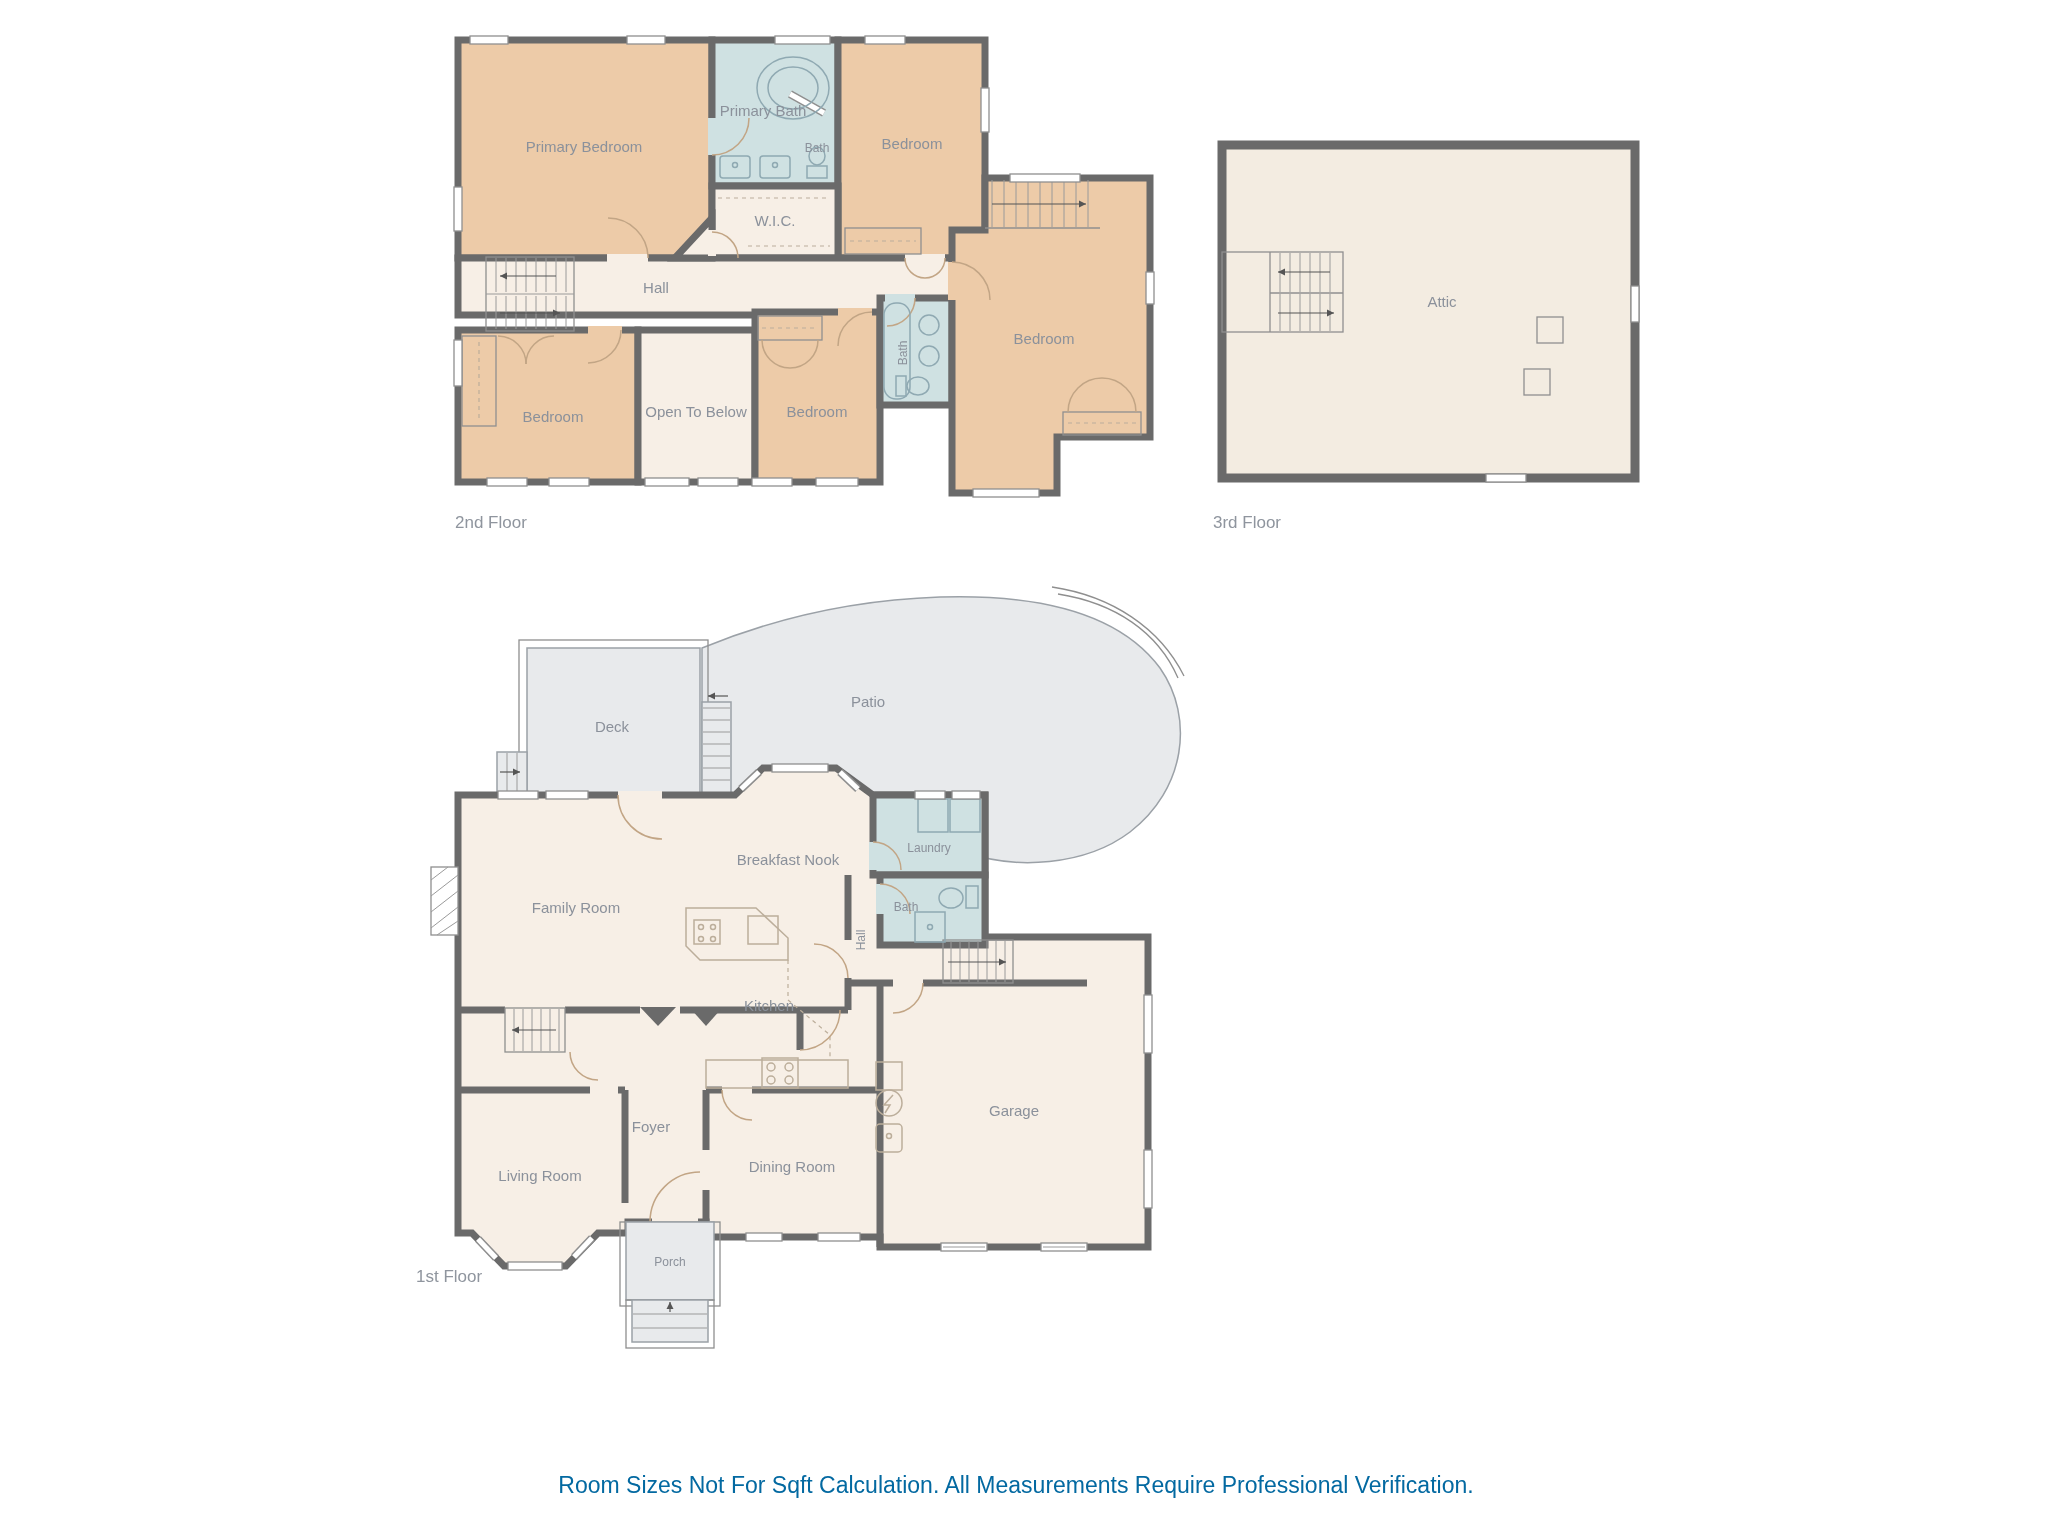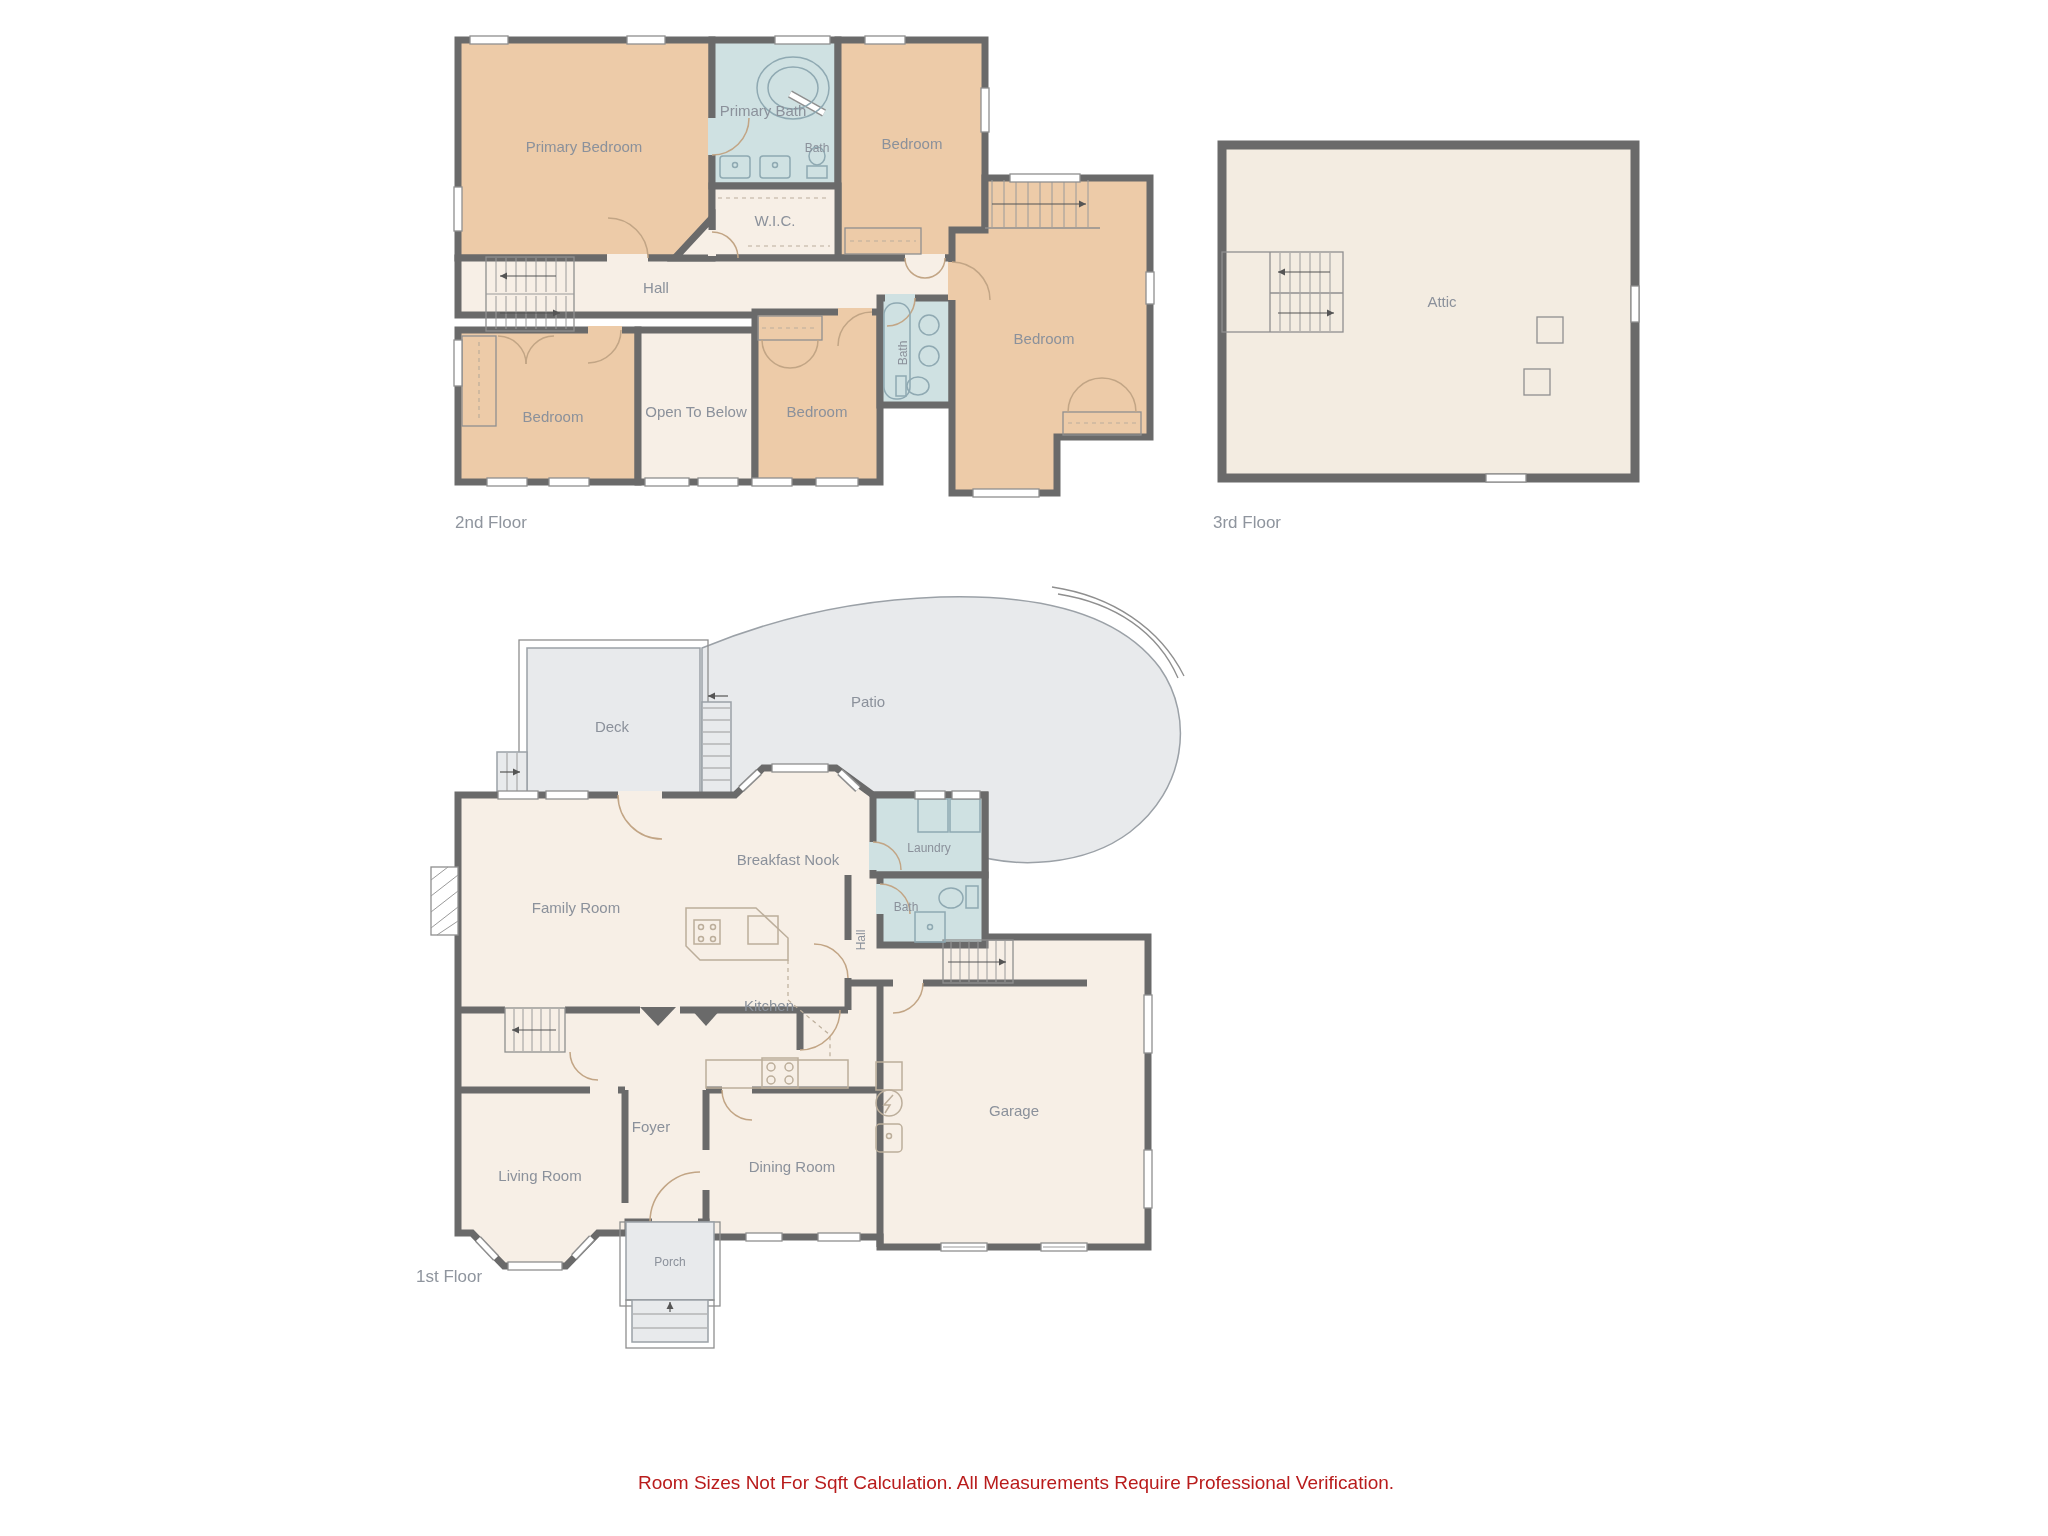--- a/index.html
+++ b/index.html
@@ -19,21 +19,21 @@
   .arrow{stroke:#555;stroke-width:1.2;fill:none}
   .gC{stroke:#f7efe6;stroke-width:8;fill:none}
   .gT{stroke:#edcba8;stroke-width:8;fill:none}
   .gB{stroke:#cfe1e2;stroke-width:8;fill:none}
   .wslant{stroke:#8f8f8f;stroke-width:8}
   .wslantw{stroke:#ffffff;stroke-width:5}
   text{fill:#8b919b;}
   .rl{font-size:15px}.sm{font-size:12px}
   .fl{font-size:17px;fill:#8f959e}
   #disclaimer{position:absolute;top:1472px;left:0;width:2032px;text-align:center;
-    font-size:19px;color:#b91c1c;}
+    font-size:23px;color:#0369a1;}
 </style>
 </head>
 <body>
 
 <svg style="left:448px;top:26px" width="712" height="520" viewBox="448 26 712 520">
   <defs>
     <marker id="ah" markerWidth="8" markerHeight="8" refX="6" refY="3" orient="auto">
       <path d="M0,0 L6,3 L0,6 Z" fill="#555"></path>
     </marker>
   </defs>

